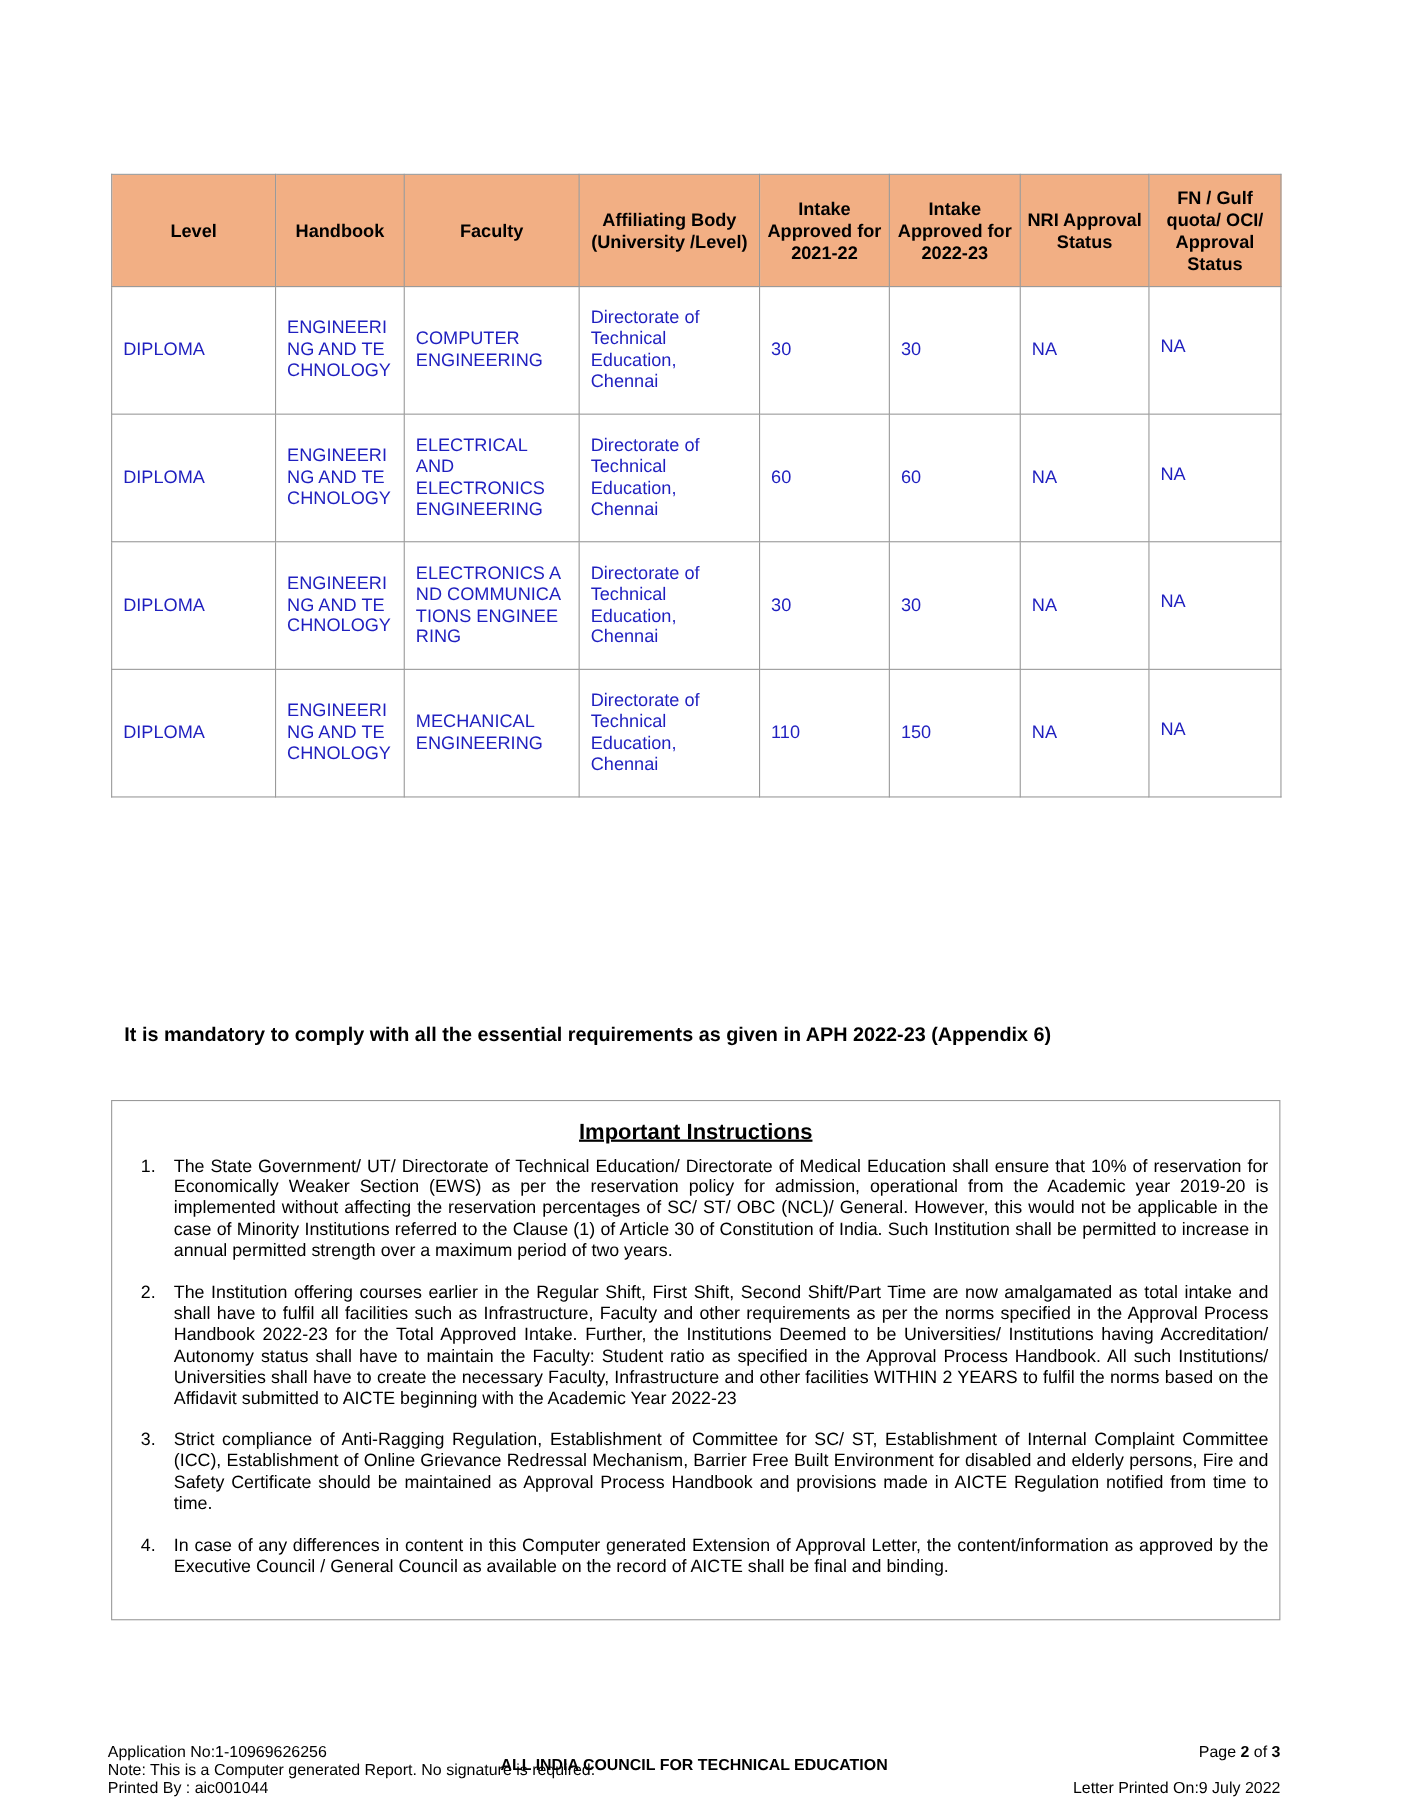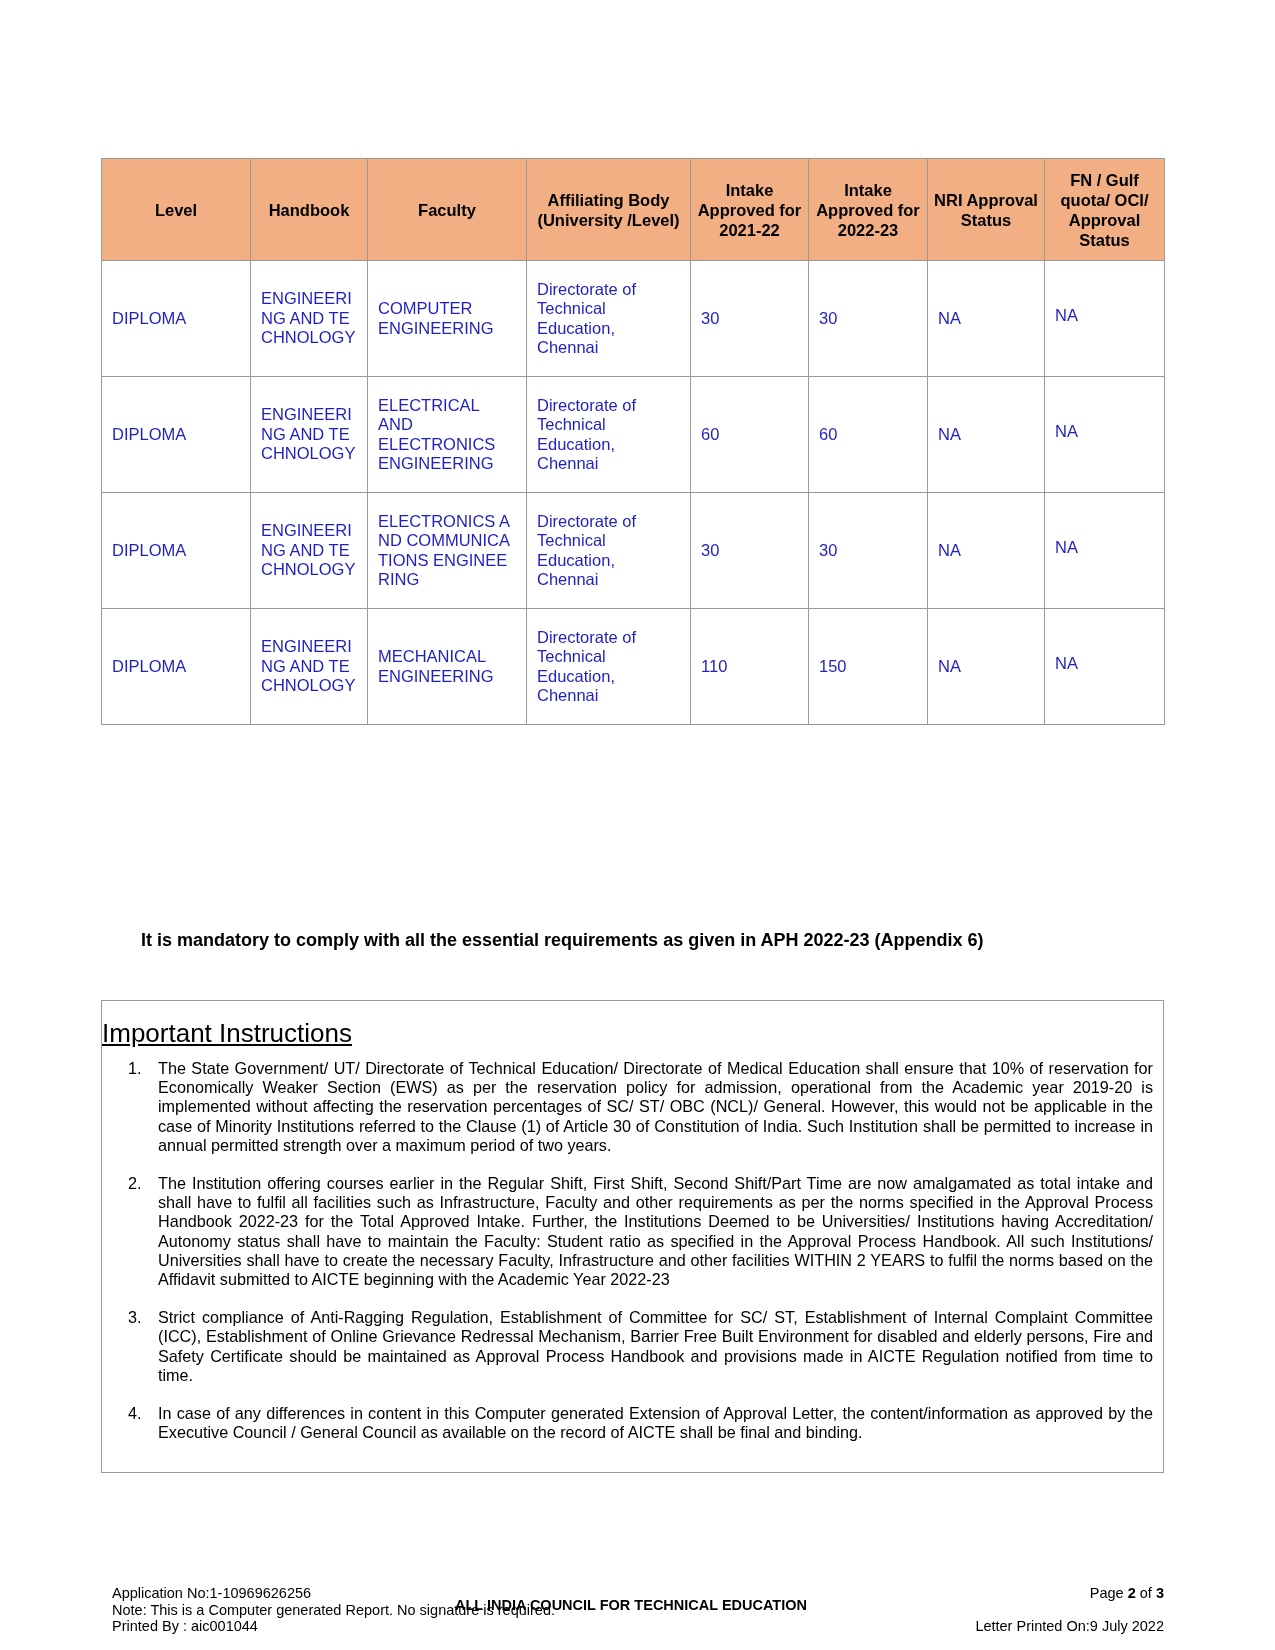--- a/index.html
+++ b/index.html
@@ -7,34 +7,34 @@
          font-family:"Liberation Sans", sans-serif; color:#000; }
   table.intake { position:absolute; left:101px; top:158px; width:1063px;
          border-collapse:collapse; table-layout:fixed; font-size:16.5px; }
   table.intake th, table.intake td { border:1.5px solid #9a9a9a; }
   table.intake th { background:#f2af84; font-weight:bold; text-align:center;
          height:101px; line-height:20px; padding:0 6px; color:#000; }
   table.intake td { height:109px; color:#1f1fbf; vertical-align:middle;
          padding:0 10px; line-height:19.5px; text-align:left; word-break:break-all; }
   table.intake td.wrapword { word-break:normal;margin-top:12px; }
   .mandatory { position:absolute; left:113px; top:930px; font-weight:bold;
-         font-size:18px;margin-left:28px; }
+         font-size:18px; }
   .instr-box { position:absolute; left:101px; top:1000px; width:1063px; height:473px;
          border:1.5px solid #9a9a9a; box-sizing:border-box; }
-  .instr-title { font-size:26px; font-weight:normal;
+  .instr-title { text-align:center; font-size:20px; font-weight:bold;
          text-decoration:underline; margin-top:17px; }
   .instr-list { list-style:none; margin:10px 0 0 0; padding:0; }
   .instr-item { position:relative; margin:0 10px 0 56px; font-size:16.2px;
          line-height:19.2px; text-align:justify; margin-bottom:19px; }
   .instr-num { position:absolute; left:-30px; top:0; }
   .footer { position:absolute; left:98px; width:1066px; font-size:14.5px; }
   .f1 { top:1585px; } .f2 { top:1602px; } .f3 { top:1618px; }
   .footer .center { position:absolute; left:0; right:0; text-align:center; font-weight:bold;margin-top:12px; }
   .footer .right { position:absolute; right:0; }
-  .footer .left { position:absolute; left:14px; }
+  .footer .left { position:absolute; left:0; }
   .bold { font-weight:bold; }
 </style>
 </head>
 <body>
 
 <table class="intake">
   <colgroup>
     <col style="width:149px">
       <col style="width:117px">
       <col style="width:159px">

